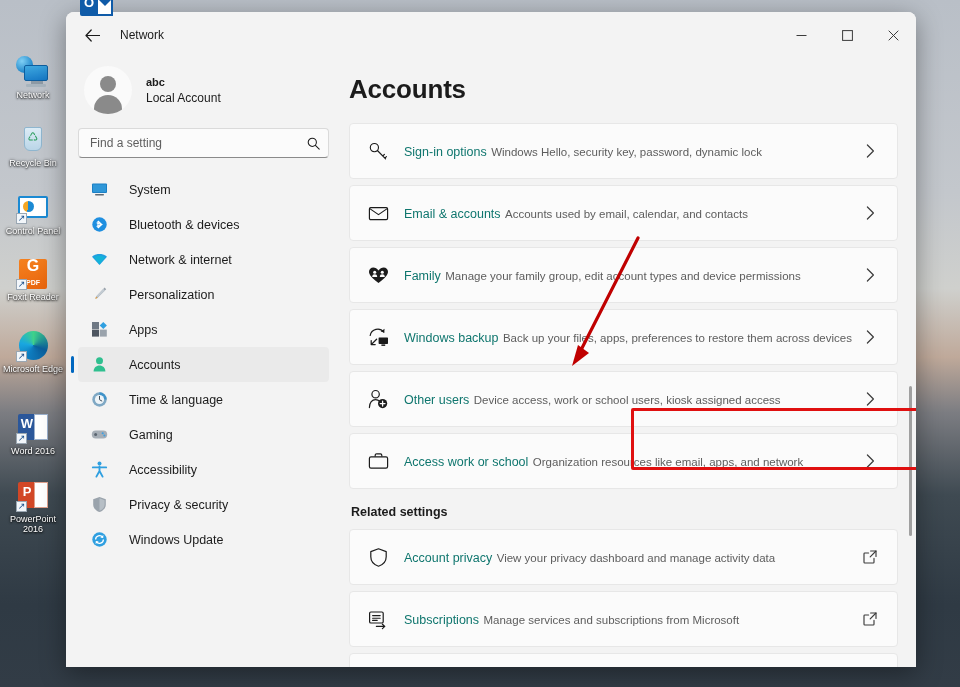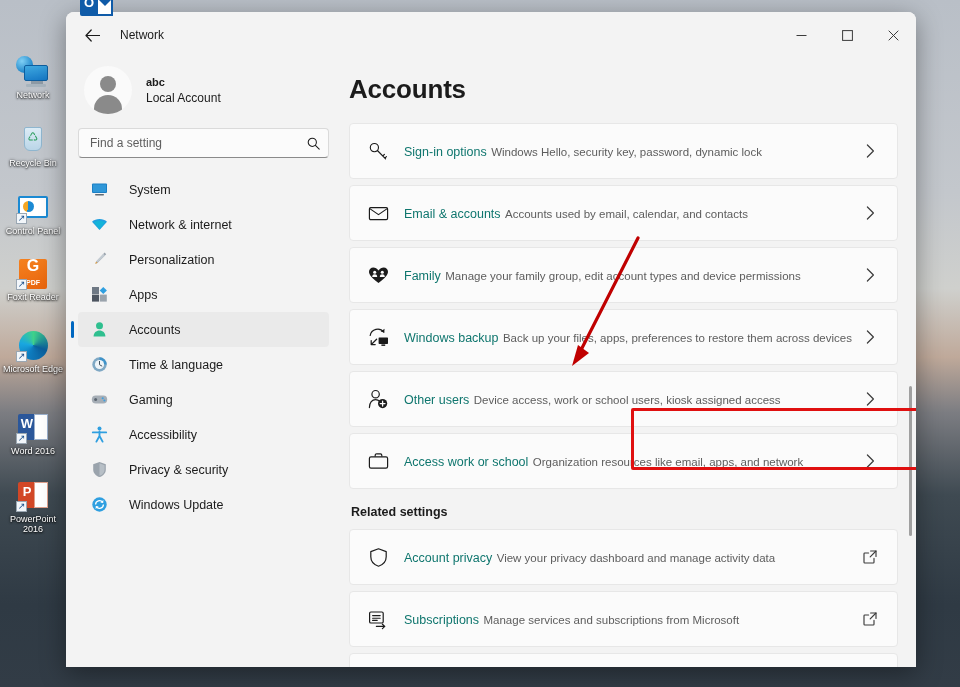--- a/index.html
+++ b/index.html
@@ -447,20 +447,30 @@
           <span class="nav-icon">
             <svg width="17" height="17" viewBox="0 0 17 17">
               <rect x="1" y="2.5" width="15" height="9.5" rx="1" fill="#1b7fc4"></rect>
               <rect x="2" y="3.5" width="13" height="7.5" fill="#2f97d8"></rect>
               <rect x="4" y="13" width="9" height="1.4" rx=".7" fill="#5f6b75"></rect>
             </svg>
           </span>
           <span class="nav-label">System</span>
         </div>
 
+        <div class="nav-item">
+          <span class="nav-icon">
+            <svg width="17" height="17" viewBox="0 0 17 17">
+              <circle cx="8.5" cy="8.5" r="7.2" fill="#1f8fe0"></circle>
+              <path d="M7 5 L10.6 8.5 L7 12 M7 5 V12" stroke="#fff" stroke-width="1.1" fill="none" stroke-linejoin="round"></path>
+              <path d="M5.6 6.7 L10.6 8.5 L5.6 10.4" stroke="#fff" stroke-width="1.1" fill="none"></path>
+            </svg>
+          </span>
+          <span class="nav-label">Bluetooth &amp; devices</span>
+        </div>
 
         <div class="nav-item">
           <span class="nav-icon">
             <svg width="17" height="17" viewBox="0 0 17 17">
               <path d="M1 5.8 C4.6 2.2 12.4 2.2 16 5.8 L8.5 14 Z" fill="#1f9fe0"></path>
               <path d="M3 6.6 C5.6 4.2 11.4 4.2 14 6.6 L8.5 13.2 Z" fill="#13b3d8"></path>
             </svg>
           </span>
           <span class="nav-label">Network &amp; internet</span>
         </div>

